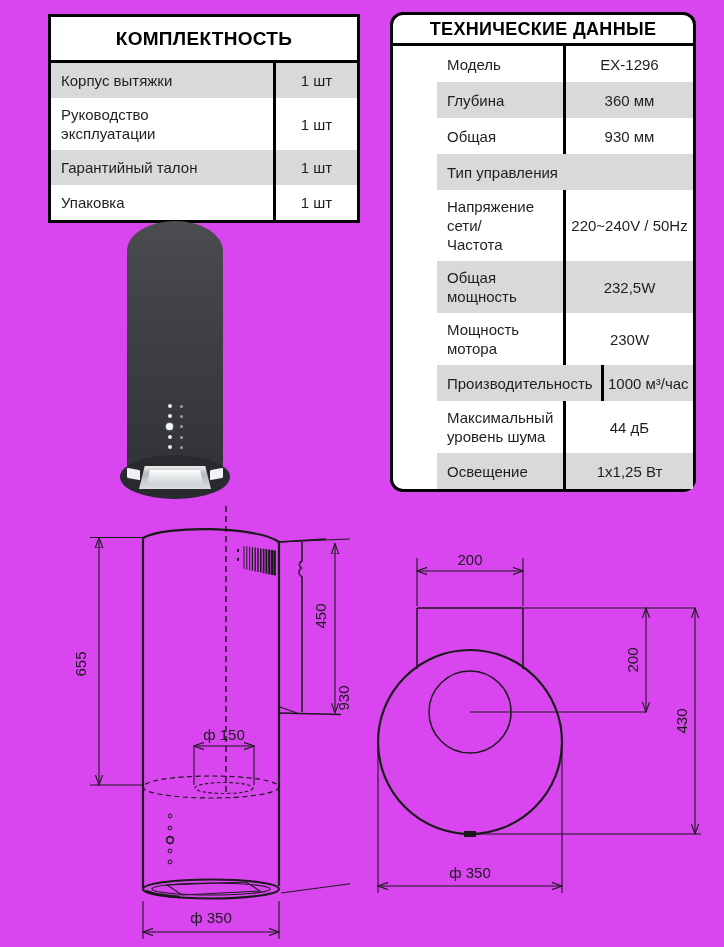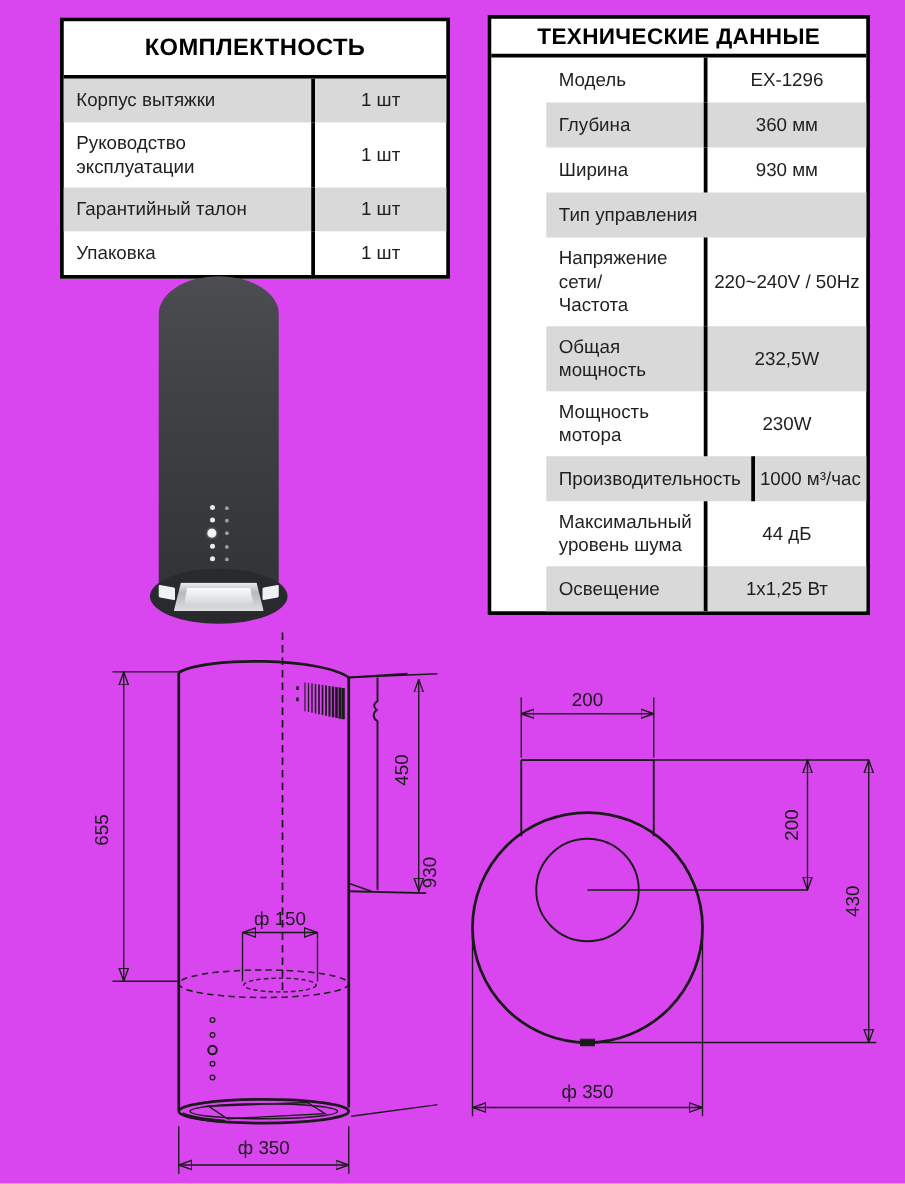--- a/index.html
+++ b/index.html
@@ -4,32 +4,32 @@
 <style>
   html,body{margin:0;padding:0;background:#ffffff;}
   .page{
     position:relative;width:724px;height:947px;background:#d946ef;overflow:hidden;
     font-family:"Liberation Sans","DejaVu Sans",sans-serif;color:#1f1f1f;
   }
   
   .spec-table{position:absolute;border:3px solid #000;background:#fff;font-size:15px;}
   .t-head{font-weight:bold;text-align:center;border-bottom:3px solid #000;color:#000;letter-spacing:.3px;}
   .complect{left:48px;top:14px;width:306px;}
-  .tech{left:390px;top:12px;width:300px;}
+  .tech{left:390px;top:12px;width:300px;border-radius:13px;}
   .complect .t-head{height:43px;line-height:43px;font-size:19px;}
   .tech .t-head{height:28px;line-height:28px;font-size:18px;}
   .t-row{display:flex;align-items:stretch;}
   .complect .t-row{min-height:35px;gap:36px;}
   .tech .t-row{min-height:36px;margin-left:44px;}
   .complect .t-row:nth-child(even){background:#d9d9d9;}
   .tech .t-row:nth-child(odd){background:#d9d9d9;}
   .tech .t-row:nth-child(1){background:#fff;}
   .t-label{flex:1;display:flex;align-items:center;padding:7px 8px 7px 10px;
            white-space:pre-line;line-height:19px;}
-  .t-value{width:108px;border-left:3px solid #000;display:flex;align-items:center;
+  .t-value{width:84px;border-left:3px solid #000;display:flex;align-items:center;
            justify-content:center;text-align:center;padding:7px 4px;line-height:19px;box-sizing:border-box;}
   .tech .t-value{width:130px;}
   
   .photo{position:absolute;left:120px;top:221px;width:110px;height:279px;}
   .hood-body{position:absolute;left:7px;top:0;width:96px;height:252px;
     background:linear-gradient(180deg,#4b4d51 0%,#424448 28%,#3a3c40 62%,#313337 100%);
     border-radius:48px 48px 12px 12px / 30px 30px 8px 8px;}
   .hood-base{position:absolute;left:0;top:234px;width:110px;height:44px;background:#282a2e;border-radius:50%;}
   .hood-filter{position:absolute;left:19px;top:245px;width:72px;height:23px;
     background:linear-gradient(180deg,#eceeef 0%,#b6babd 35%,#dcdee0 100%);
@@ -83,21 +83,21 @@
     <div class="t-head">ТЕХНИЧЕСКИЕ ДАННЫЕ</div>
     <div class="t-row">
       <div class="t-label">Модель</div>
       <div class="t-value">EX-1296</div>
     </div>
     <div class="t-row">
       <div class="t-label">Глубина</div>
       <div class="t-value">360 мм</div>
     </div>
     <div class="t-row">
-      <div class="t-label">Ширина</div>
+      <div class="t-label">Общая</div>
       <div class="t-value">930 мм</div>
     </div>
     <div class="t-row">
       <div class="t-label">Тип управления</div>
     </div>
     <div class="t-row">
       <div class="t-label">Напряжение сети/
 Частота</div>
       <div class="t-value">220~240V / 50Hz</div>
     </div>

